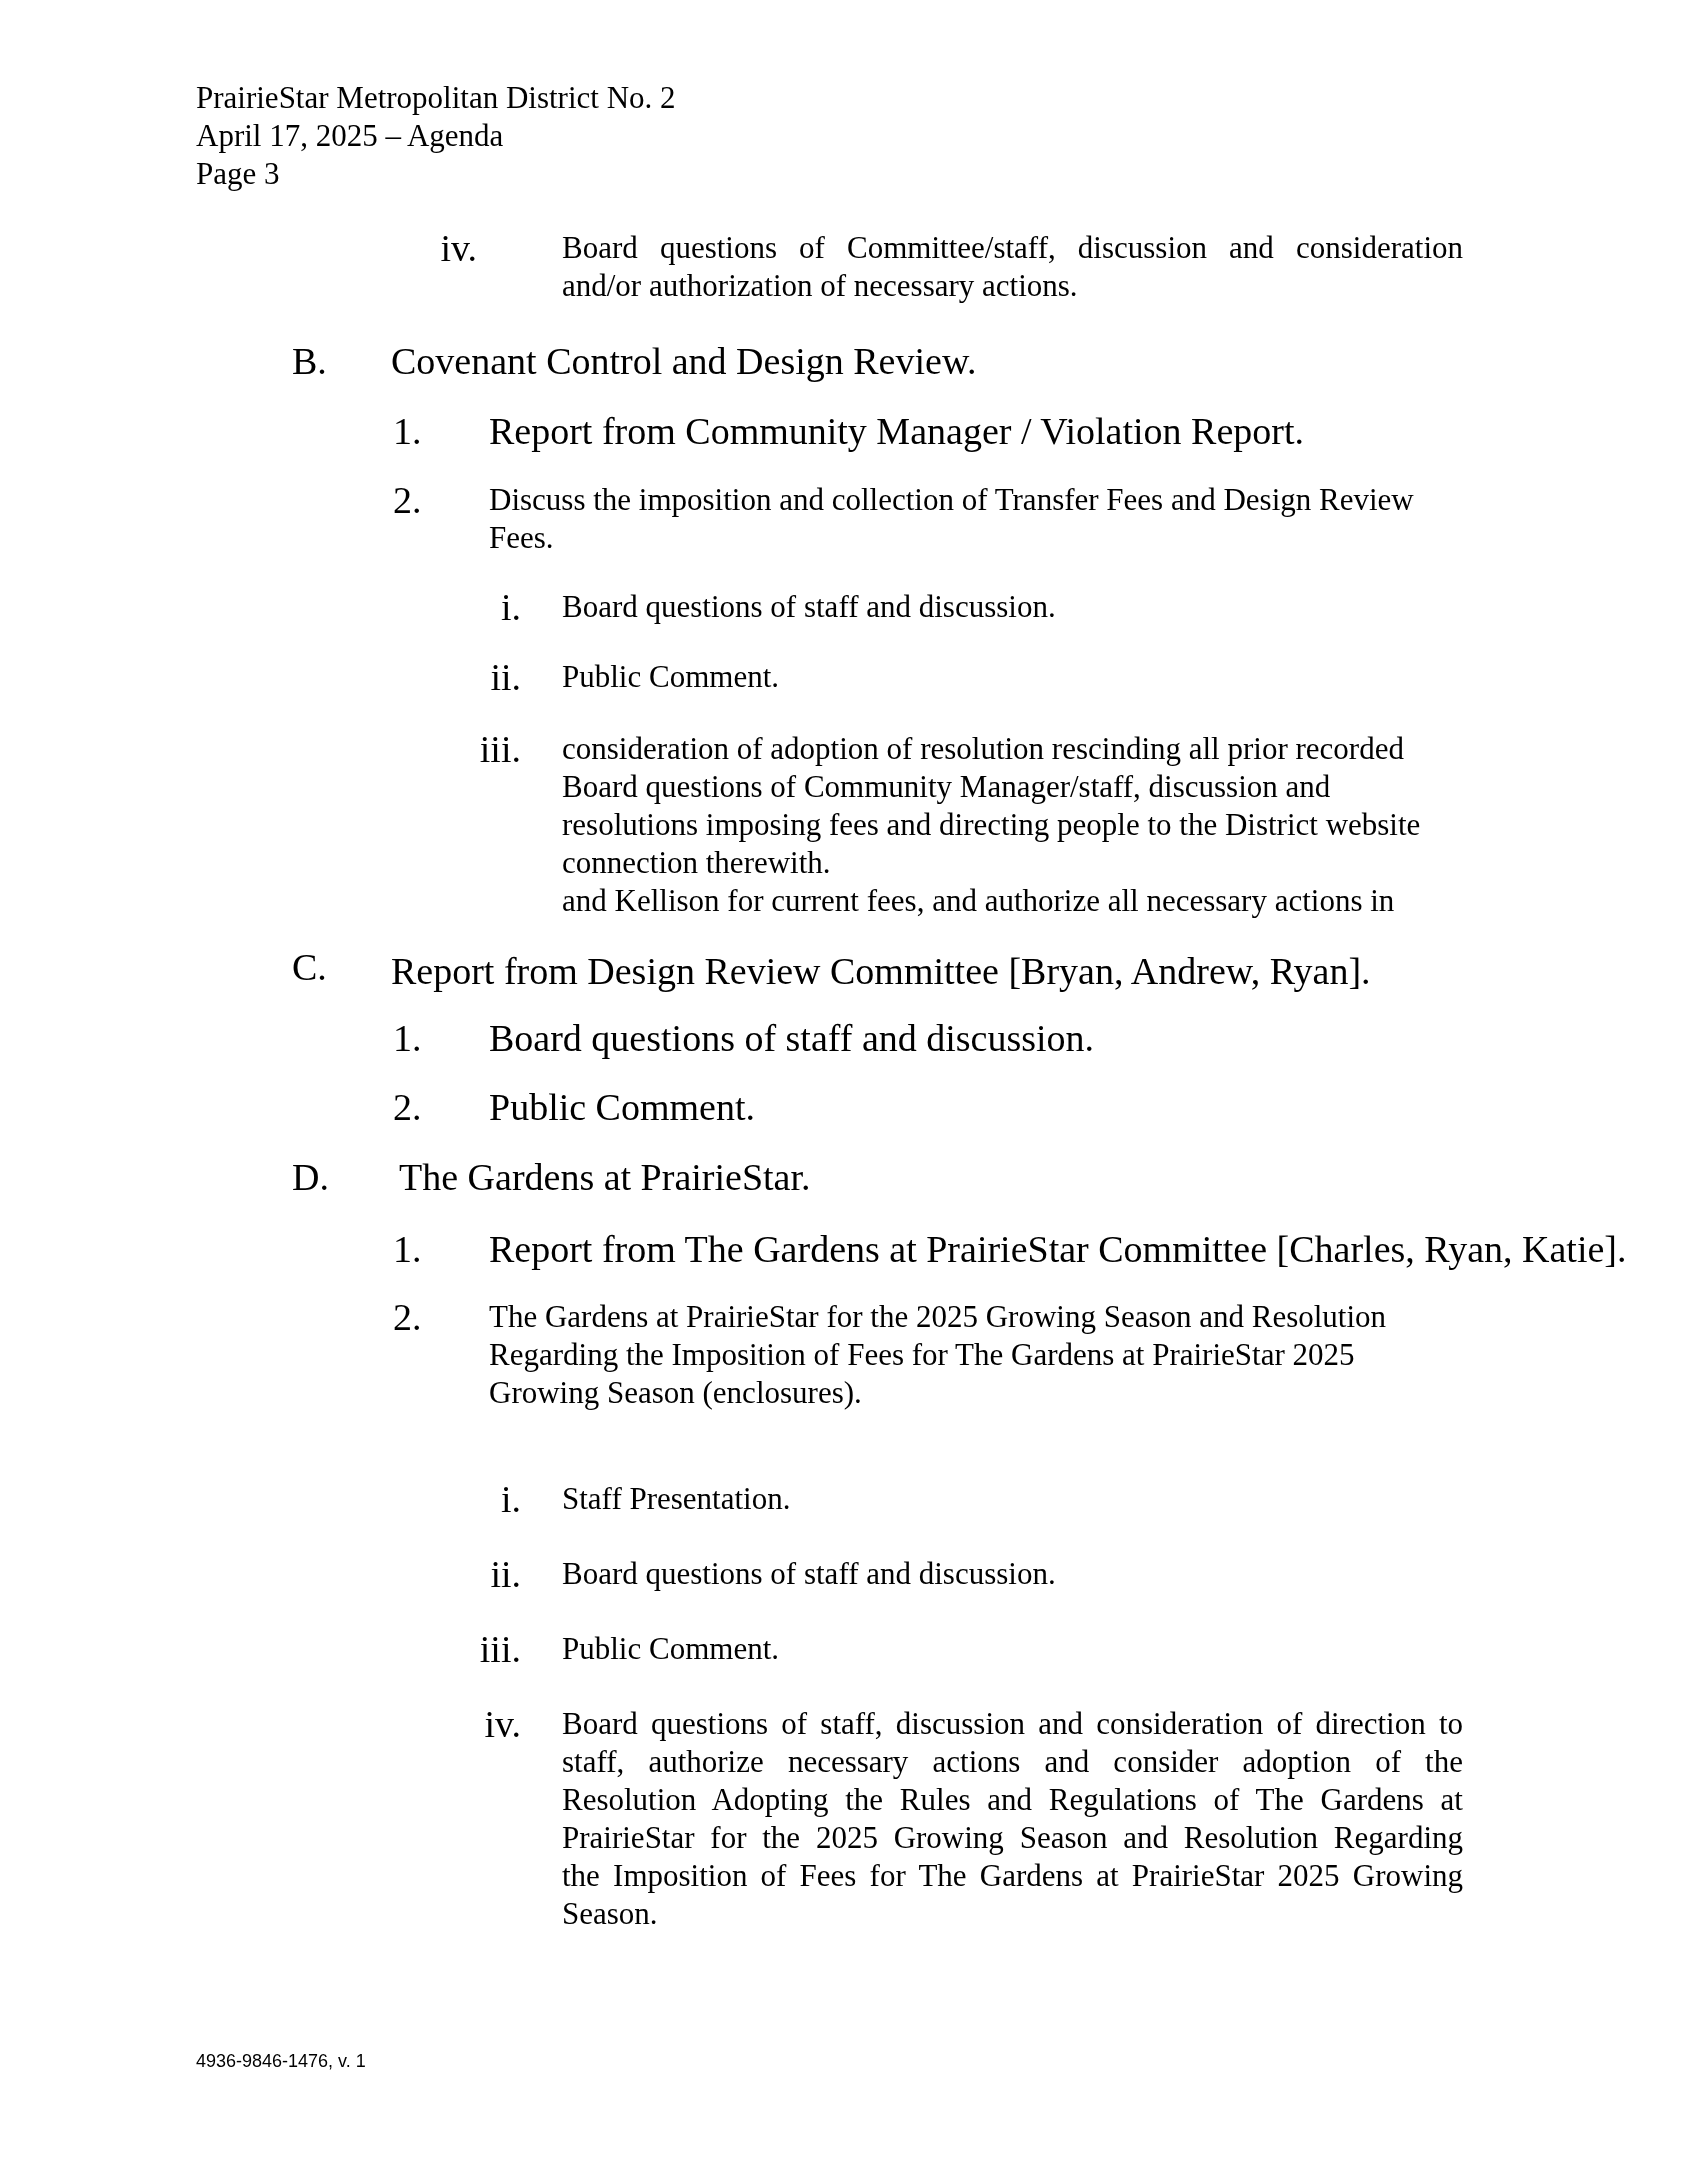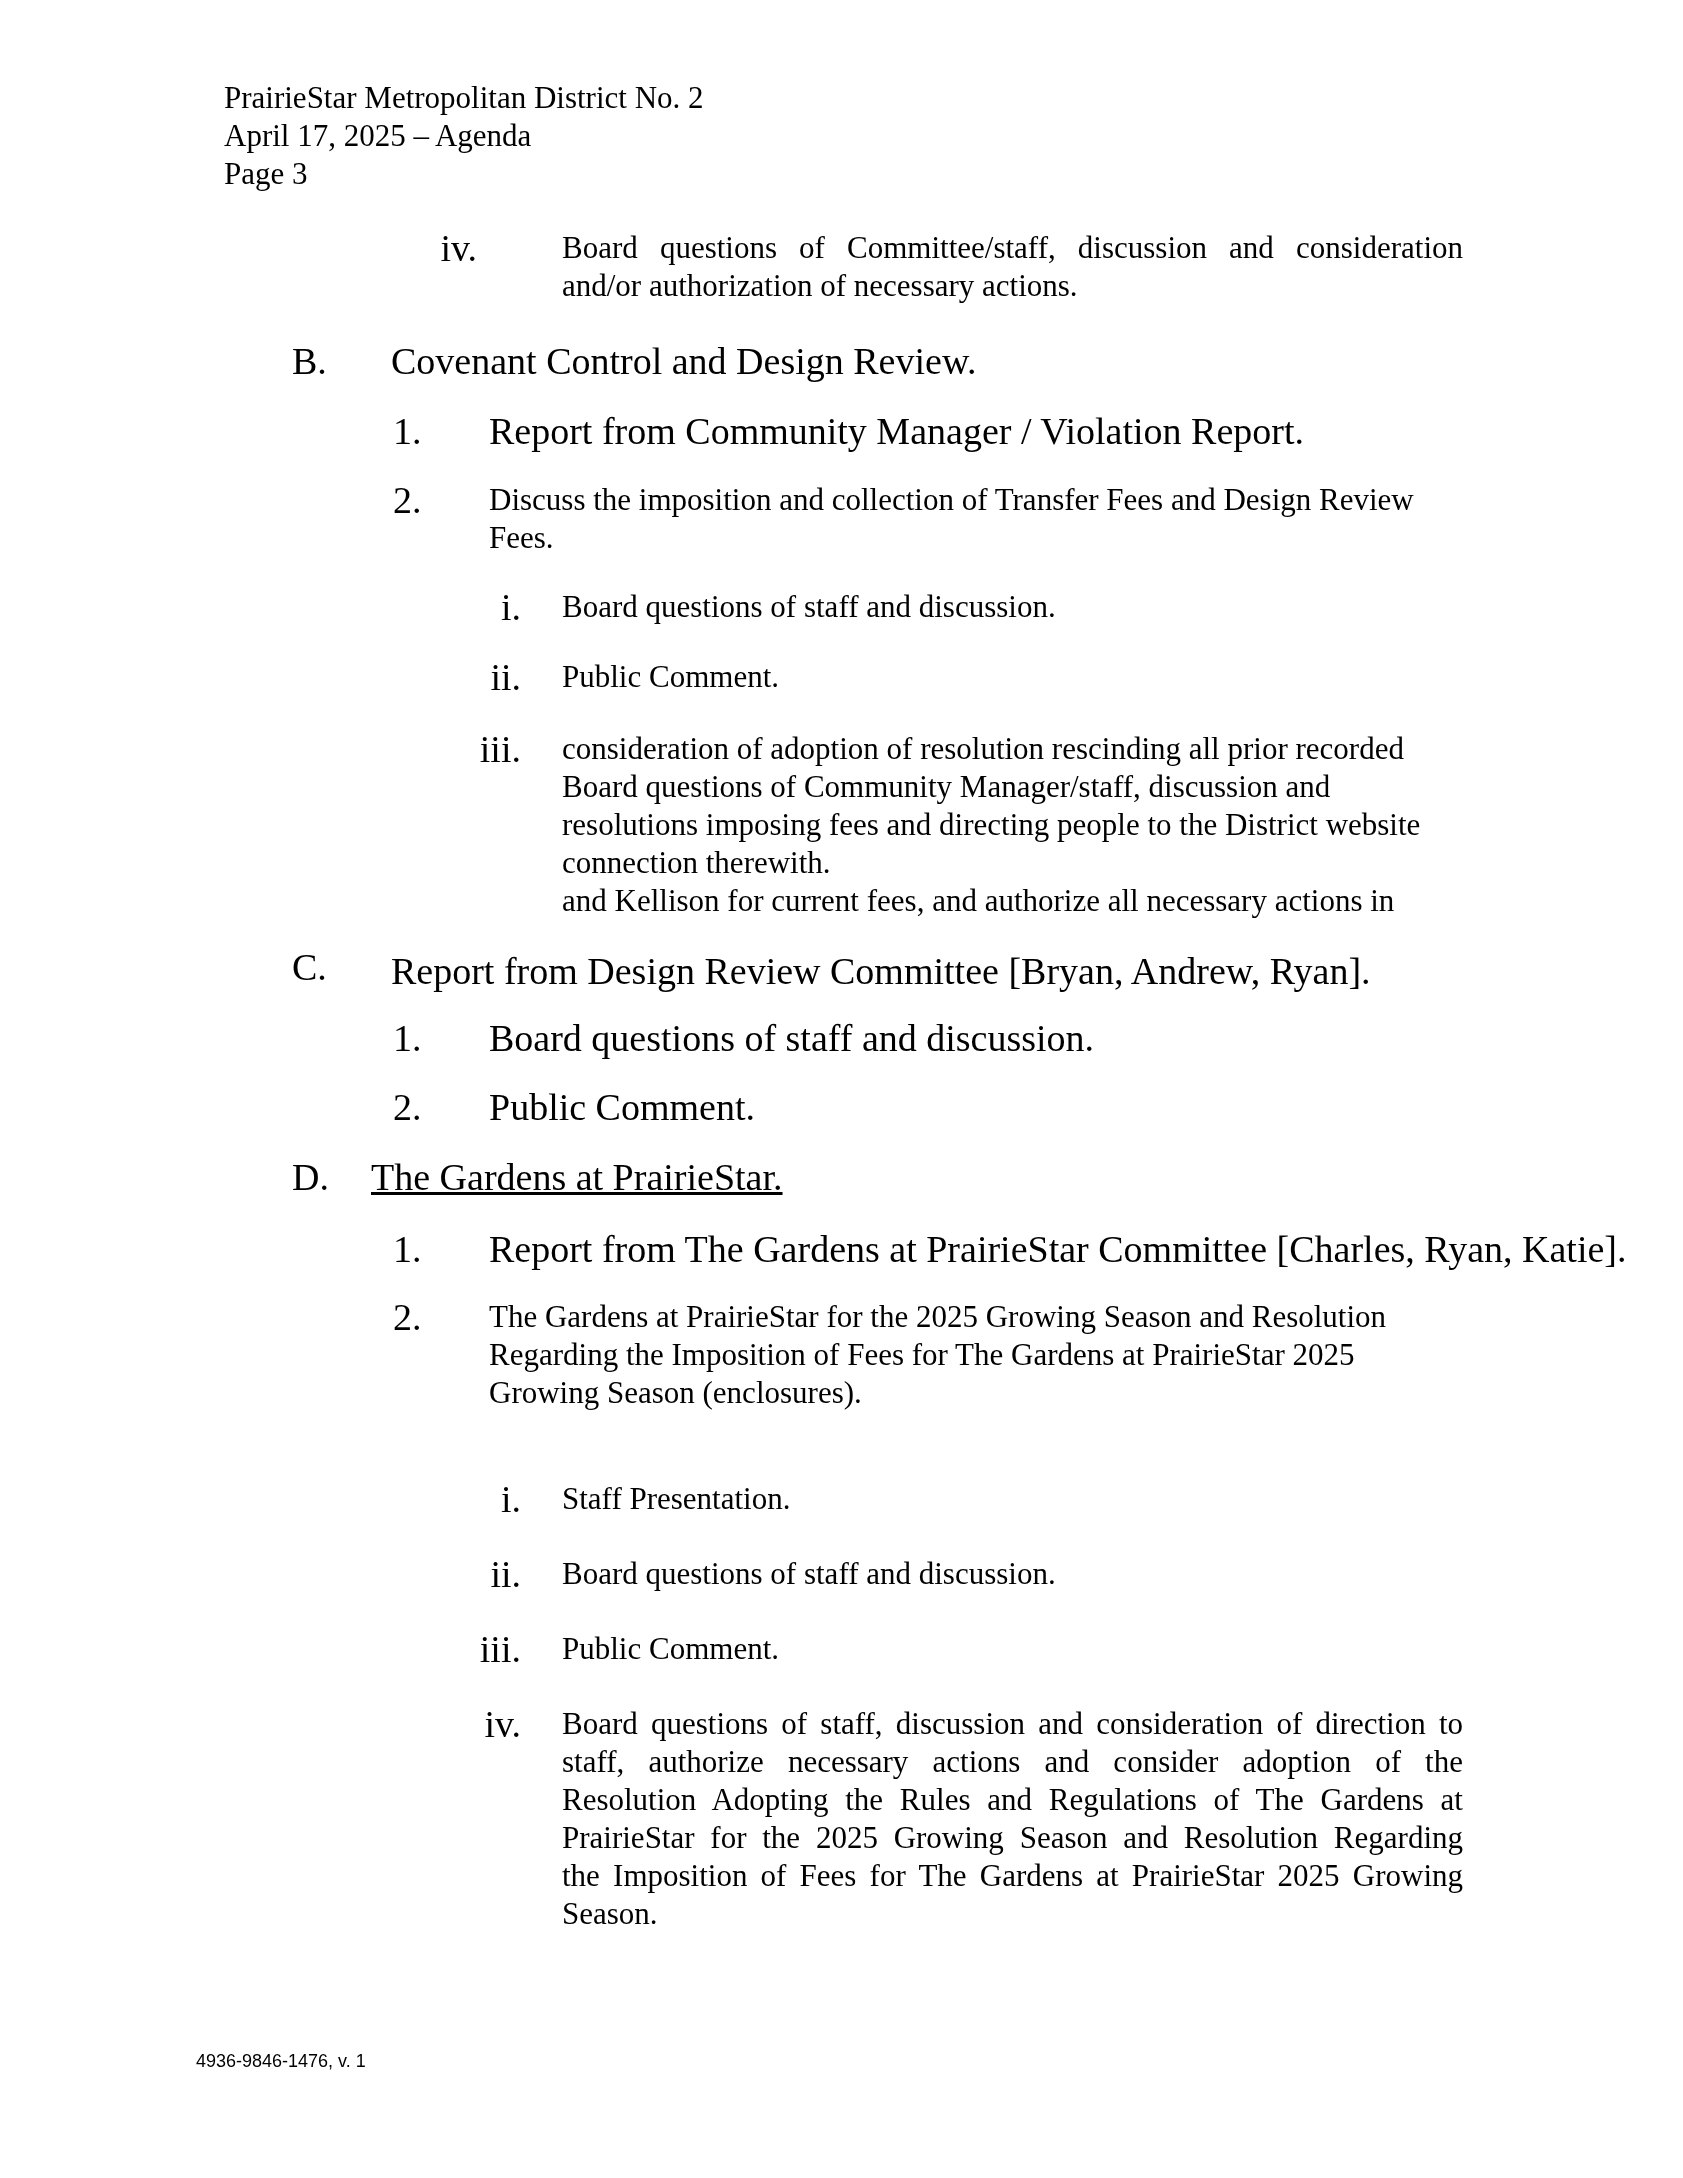--- a/index.html
+++ b/index.html
@@ -1,21 +1,21 @@
 <!DOCTYPE html>
 <html><head>
 <meta charset="utf-8">
 <style>
   html, body { margin:0; padding:0; background:#ffffff; }
   body { width:1683px; height:2178px; position:relative; overflow:hidden;
          font-family:"Liberation Serif", serif; color:#000; }
   .abs { position:absolute; }
   .t { font-size:31px; line-height:38px; white-space:nowrap; }
   .hdr { left:196px; top:79px; }
-  .hdr div { height:38px;margin-left:28px; }
+  .hdr div { height:38px; }
   .lbl { position:absolute; font-size:38px; line-height:38px; white-space:nowrap; }
   .rom { width:59px; text-align:right; }
   .para { position:absolute; font-size:31px; line-height:38px; }
   .para .ln { display:block; white-space:nowrap; height:38px; }
   .para.just .ln { text-align:justify; text-align-last:justify; white-space:normal; }
   .para.just .ln.last { text-align-last:left; }
   .footer { left:196px; top:2051px; font-family:"Liberation Sans", sans-serif; font-size:18px; }
 </style>
 </head>
 <body>
@@ -66,21 +66,21 @@
 <div class="lbl" style="left:292px; top:948px;">C.</div>
 <div class="lbl" style="left:391px; top:952px;">Report from Design Review Committee [Bryan, Andrew, Ryan].</div>
 
 <div class="lbl" style="left:393px; top:1019px;">1.</div>
 <div class="lbl" style="left:489px; top:1019px;">Board questions of staff and discussion.</div>
 
 <div class="lbl" style="left:393px; top:1088px;">2.</div>
 <div class="lbl" style="left:489px; top:1088px;">Public Comment.</div>
 
 <div class="lbl" style="left:292px; top:1158px;">D.</div>
-<div class="lbl" style="left:371px; top:1158px;text-decoration:underline;">The Gardens at PrairieStar.</div>
+<div class="lbl" style="left:399px; top:1158px;">The Gardens at PrairieStar.</div>
 
 <div class="lbl" style="left:393px; top:1230px;">1.</div>
 <div class="lbl" style="left:489px; top:1230px;">Report from The Gardens at PrairieStar Committee [Charles, Ryan, Katie].</div>
 
 <div class="lbl" style="left:393px; top:1298px;">2.</div>
 <div class="para" style="left:489px; top:1298px; width:980px;">
   <span class="ln">The Gardens at PrairieStar for the 2025 Growing Season and Resolution</span>
   <span class="ln">Regarding the Imposition of Fees for The Gardens at PrairieStar 2025</span>
   <span class="ln">Growing Season (enclosures).</span>
 </div>

